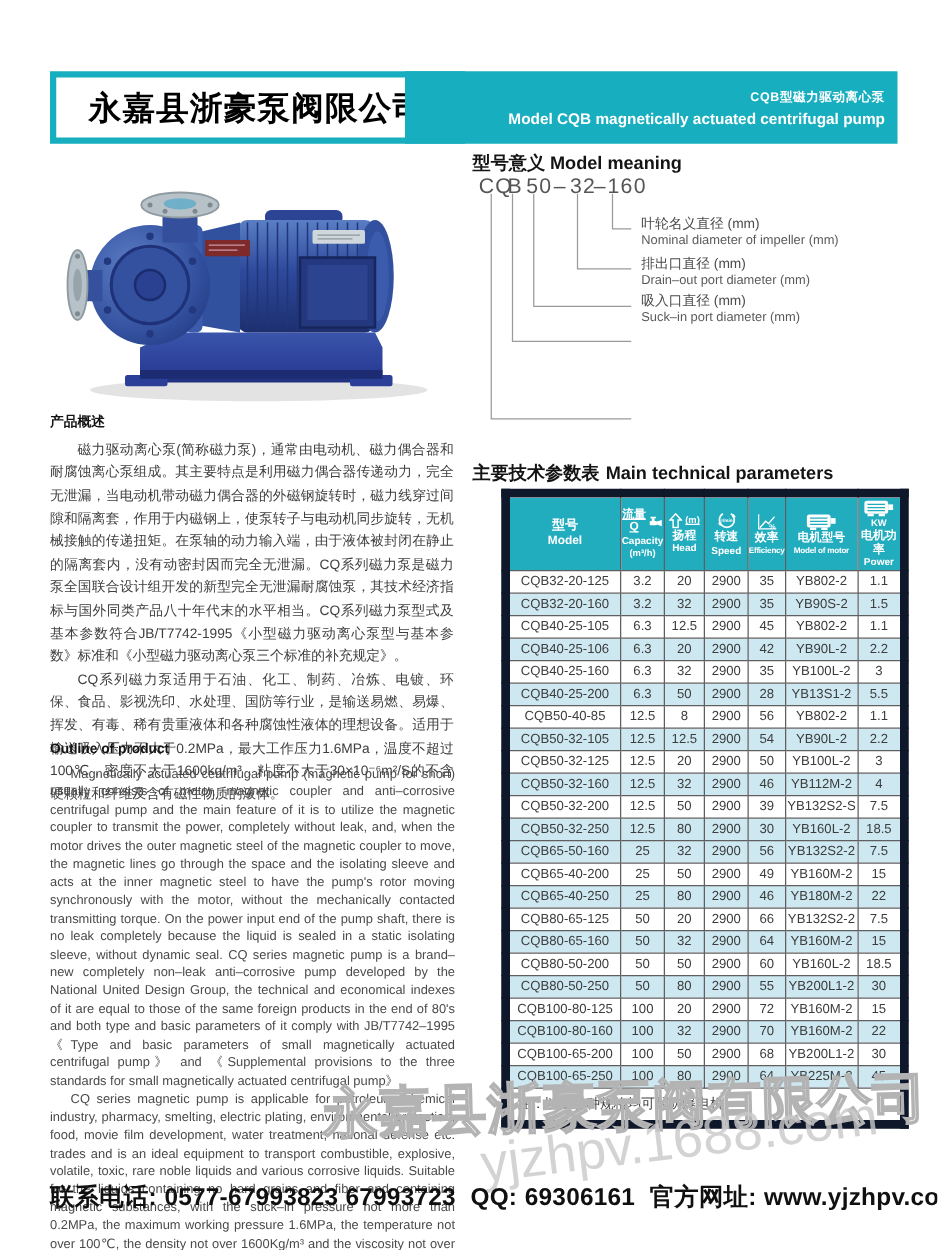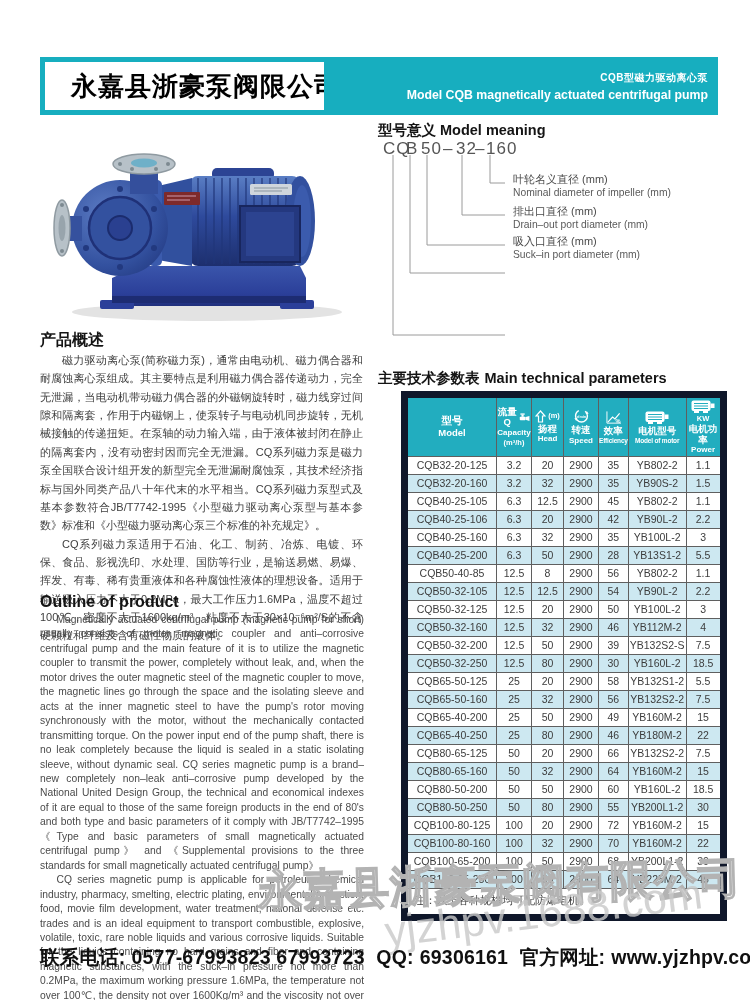--- a/index.html
+++ b/index.html
@@ -13,21 +13,21 @@
     font-size:26px; font-weight:bold; color:#000; letter-spacing:1px; white-space:nowrap; }
   .hdr-right { position:absolute; left:324px; top:57px; width:394px; height:58px; background:#17aebf; color:#fff;
     display:flex; flex-direction:column; justify-content:center; align-items:flex-end; padding-right:10px; }
   .hdr-right .zh { font-size:10px; font-weight:bold; letter-spacing:.5px; }
   .hdr-right .en { font-size:12.3px; font-weight:bold; margin-top:3px; }
 
   
   .pump-figure { position:absolute; left:42px; top:120px; width:322px; height:208px; }
 
   
-  .sec-title { position:absolute; font-size:16px; font-weight:bold; color:#141414; }
+  .sec-title { position:absolute; font-size:11px; font-weight:bold; color:#141414; }
   .overview-title { left:40px; top:330px; }
   .overview-body { position:absolute; left:40px; top:351px; width:323px; font-size:11px; line-height:1.67;
     text-align:justify; color:#3e3e3e; }
   .overview-body p { text-indent:2em; }
   .outline-title { left:40px; top:593px; }
   .outline-body { position:absolute; left:40px; top:613px; width:324px; font-size:10.3px; line-height:1.405;
     text-align:justify; color:#4a4a4a; }
   .outline-body p { text-indent:1.6em; }
 
   
@@ -41,21 +41,21 @@
   .mm-ann .en { font-size:10.3px; color:#5a5a5a; white-space:pre-line; line-height:1.1; margin-top:1px; }
 
   
   .params-title { position:absolute; left:378px; top:369px; font-size:14.5px; font-weight:bold; color:#141414; }
   .params-title .en { margin-left:5px; }
   table.params { position:absolute; left:401px; top:391px; border-collapse:collapse; table-layout:fixed;
     border:7px solid #0f172a; }
   table.params th, table.params td { border:1px solid #5f5f5f; text-align:center; vertical-align:middle; overflow:hidden; }
   table.params thead th { background:#22adbf; color:#fff; height:50px; padding:1px 0; }
   .th-stack { display:flex; flex-direction:column; align-items:center; justify-content:center; gap:1px; line-height:1.1; }
-  .th-row { display:flex; align-items:center; justify-content:flex-start; gap:2px; }
+  .th-row { display:flex; align-items:center; justify-content:flex-start; gap:2px;text-decoration:underline; }
   .th-zh { font-size:9.5px; }
   .th-zh.lg { font-size:10.5px; }
   .th-en { font-size:8px; }
   .th-en.lg { font-size:9.5px; }
   .th-en.xs { font-size:6.5px; letter-spacing:-0.2px; }
   .th-sub { font-size:7.5px; }
   table.params td { height:18px; font-size:10.5px; color:#3c3c3c; padding:0 1px; background:#fff; white-space:nowrap; }
   table.params tr.alt td { background:#cde8f1; }
   td.note-cell { text-align:left !important; vertical-align:top !important; height:29px !important;
     font-size:11px !important; padding:4px 6px !important; background:#fff !important; }
@@ -421,29 +421,20 @@
         </tr>
         <tr class="alt">
           <td>CQB50-32-250</td>
           <td>12.5</td>
           <td>80</td>
           <td>2900</td>
           <td>30</td>
           <td>YB160L-2</td>
           <td>18.5</td>
         </tr>
-        <tr>
-          <td>CQB65-50-125</td>
-          <td>25</td>
-          <td>20</td>
-          <td>2900</td>
-          <td>58</td>
-          <td>YB132S1-2</td>
-          <td>5.5</td>
-        </tr>
         <tr class="alt">
           <td>CQB65-50-160</td>
           <td>25</td>
           <td>32</td>
           <td>2900</td>
           <td>56</td>
           <td>YB132S2-2</td>
           <td>7.5</td>
         </tr>
         <tr>

